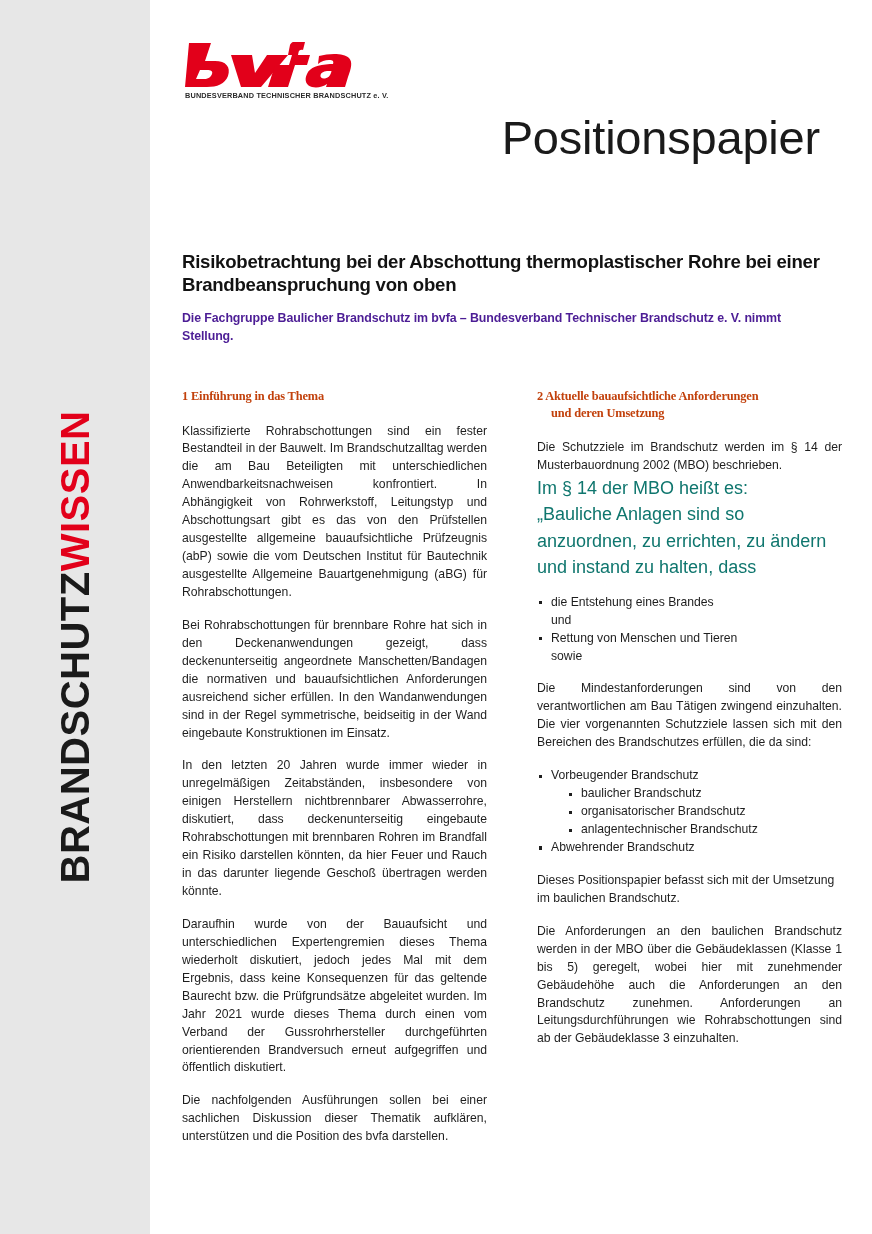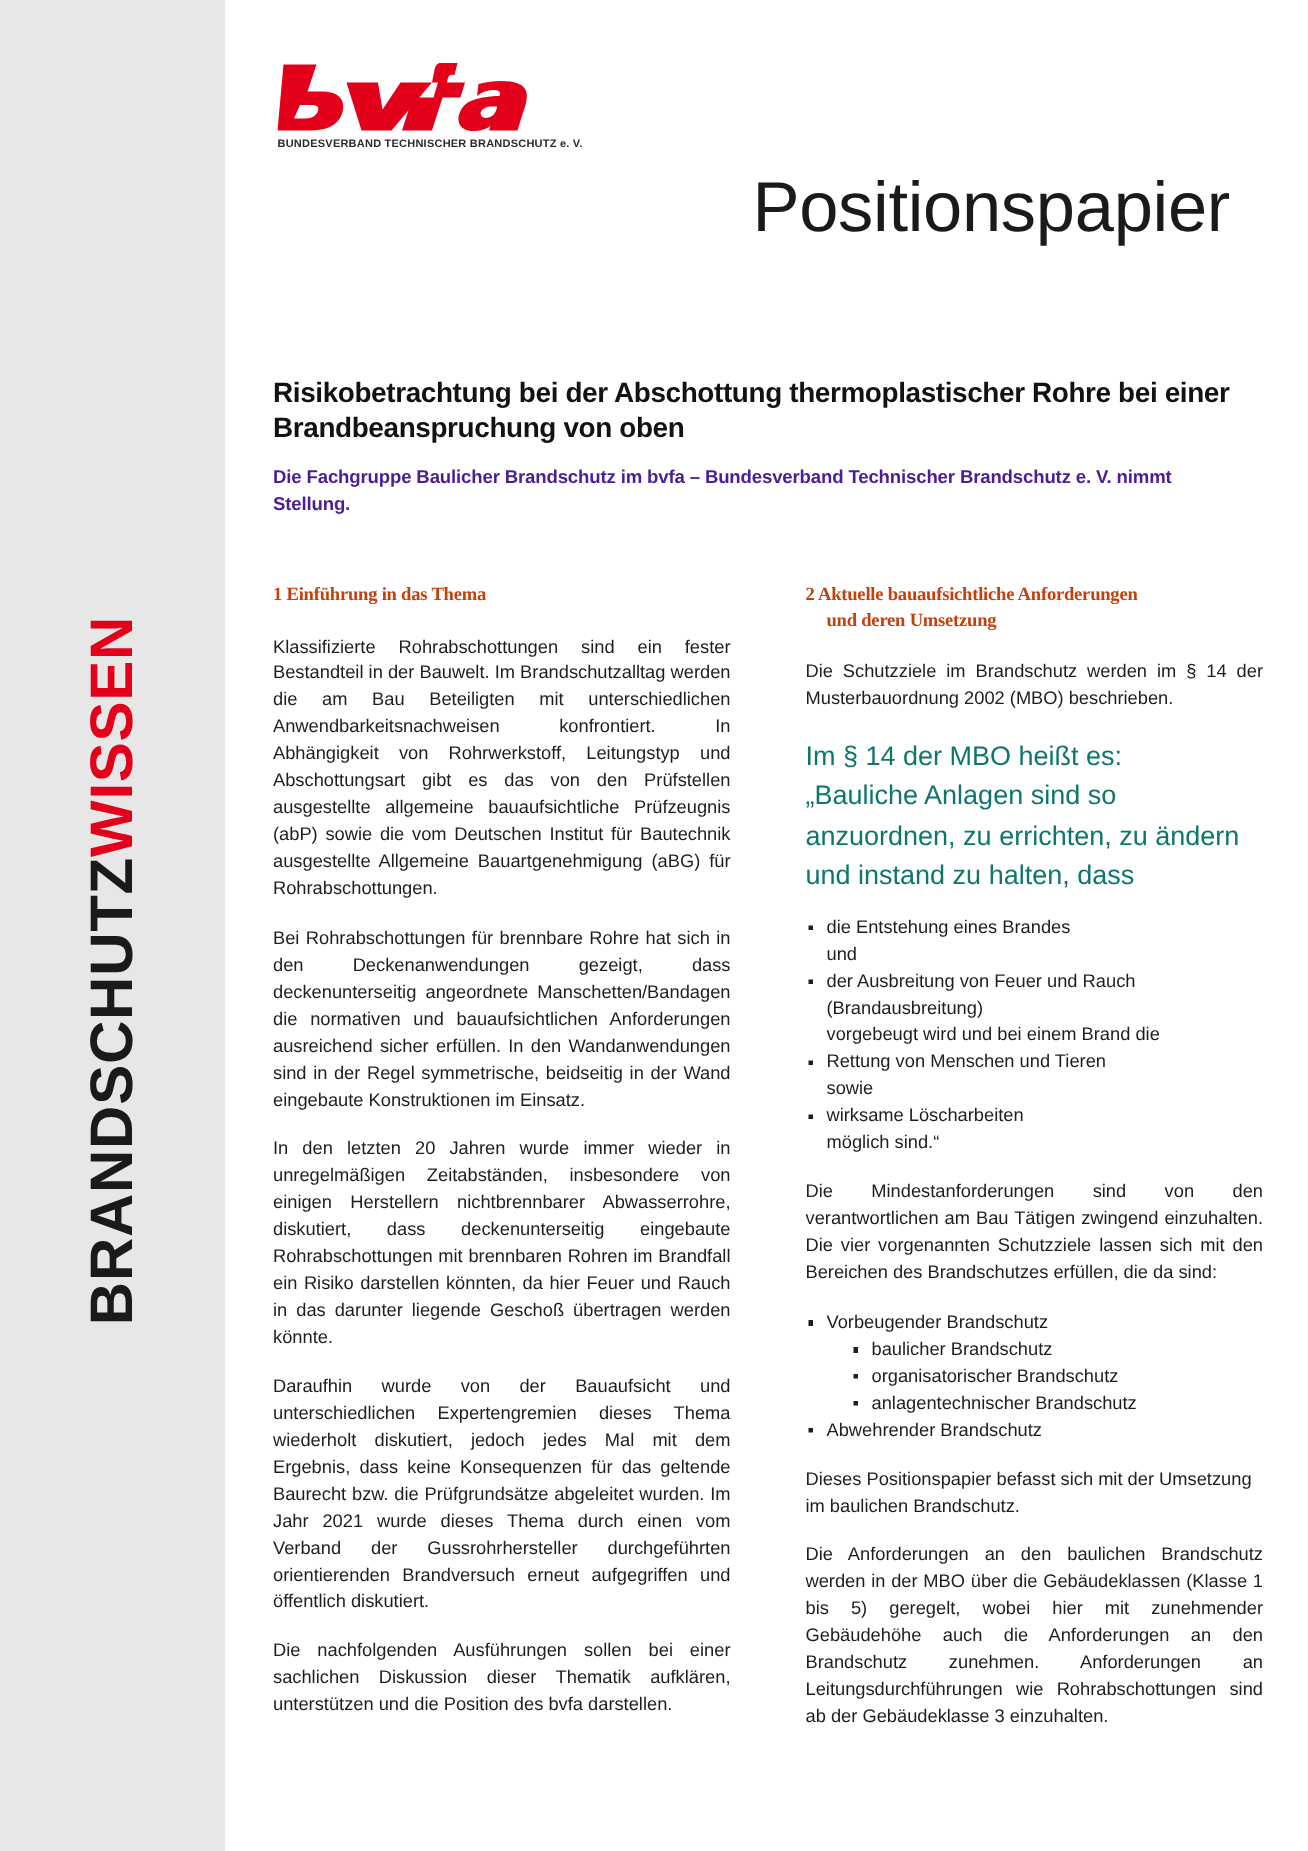--- a/index.html
+++ b/index.html
@@ -275,40 +275,32 @@
         <p class="body-text last">Die nachfolgenden Ausführungen sollen bei einer sachlichen Diskussion dieser Thematik aufklären, unterstützen und die Position des bvfa darstellen.</p>
       </div>
 
       <div class="column">
         <h2 class="section-heading">
           <span class="num">2</span>
           <span>Aktuelle bauaufsichtliche Anforderungen</span>
           <span class="heading-hang">und deren Umsetzung</span>
         </h2>
 
-        <p class="body-text" style="margin-bottom:16px;">Die Schutzziele im Brandschutz werden im § 14 der Musterbauordnung 2002 (MBO) beschrieben.</p>
+        <p class="body-text" style="margin-bottom:0;">Die Schutzziele im Brandschutz werden im § 14 der Musterbauordnung 2002 (MBO) beschrieben.</p>
         <p class="quote-line">Im § 14 der MBO heißt es:</p>
         <p class="quote-line">„Bauliche Anlagen sind so anzuordnen, zu errichten, zu ändern und instand zu halten, dass</p>
 
         <ul class="bullets">
           <li>
             <span>die Entstehung eines Brandes</span>
             <span class="cont">und</span>
           </li>
           <li>
-            <span>der Ausbreitung von Feuer und Rauch (Brandausbreitung)</span>
-            <span class="cont">vorgebeugt wird und bei einem Brand die</span>
-          </li>
-          <li>
             <span>Rettung von Menschen und Tieren</span>
             <span class="cont">sowie</span>
-          </li>
-          <li>
-            <span>wirksame Löscharbeiten</span>
-            <span class="cont">möglich sind.“</span>
           </li>
         </ul>
 
         <p class="body-text">Die Mindestanforderungen sind von den verantwortlichen am Bau Tätigen zwingend einzuhalten. Die vier vorgenannten Schutzziele lassen sich mit den Bereichen des Brandschutzes erfüllen, die da sind:</p>
 
         <ul class="bullets">
           <li>
             <span>Vorbeugender Brandschutz</span>
             <ul class="sub-bullets">
               <li>baulicher Brandschutz</li>

